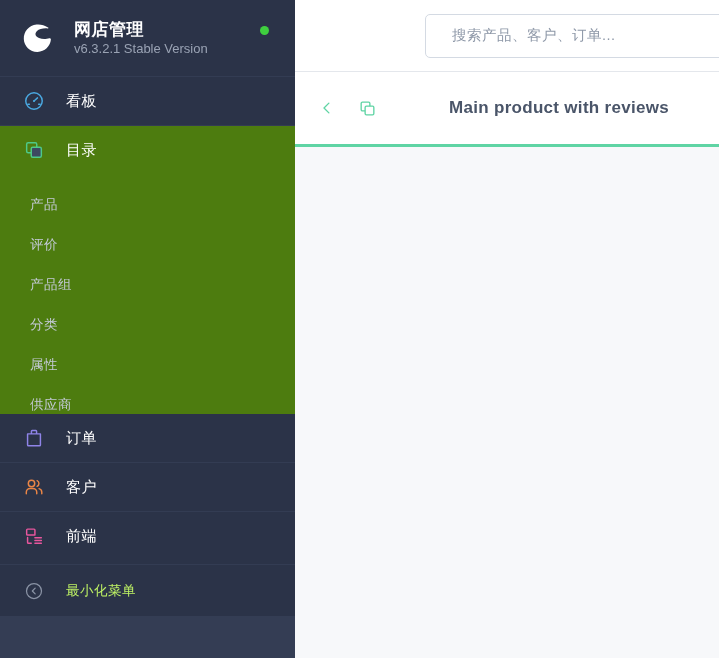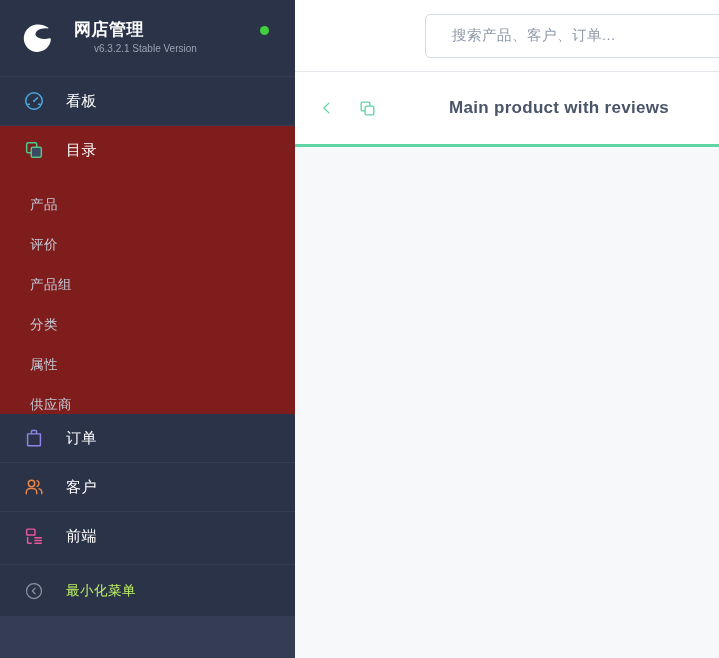--- a/index.html
+++ b/index.html
@@ -22,39 +22,39 @@
     height: 76px; display: flex; align-items: center;
     padding: 0 18px 0 16px; position: relative;
   }
   .brand-logo { width: 44px; height: 44px; flex: 0 0 44px; display:flex; align-items:center; justify-content:center; }
   .brand-text { margin-left: 14px; }
   .brand-title {
     color: #ffffff; font-size: 17px; font-weight: bold;
     letter-spacing: .5px; line-height: 20px;
   }
   .brand-version {
-    color: #9aa3b4; font-size: 10px; line-height: 15px; margin-top: 1px; margin-left: 20px;
+    color: #9aa3b4; font-size: 13px; line-height: 15px; margin-top: 1px;
   }
   .status-dot {
     position: absolute; right: 26px; top: 26px;
     width: 9px; height: 9px; border-radius: 50%; background: #3fcf3f;
   }
 
   .nav { flex: 1 1 auto; }
   .nav-item {
     display: flex; align-items: center;
     height: 48px; padding-left: 16px;
     cursor: pointer; position: relative;
   }
   .nav-item .ic { width: 36px; flex: 0 0 36px; display: flex; align-items: center; justify-content: center; }
   .nav-item .lbl {
     color: #ffffff; font-size: 15px; font-weight: normal;
     margin-left: 14px; letter-spacing: .5px;
   }
-  .nav-group.active { background: #7f1d1d; }
+  .nav-group.active { background: #4d7c0f; }
   .nav-group.active .nav-item { background: transparent; }
   .nav-divider-top { border-top: 1px solid #333c53; }
 
   .sub-item {
     height: 40px; display: flex; align-items: flex-end;
     padding-left: 30px; cursor: pointer;
   }
   .sub-item span {
     color: #c3cad6; font-size: 13.5px; letter-spacing: .5px;
   }

